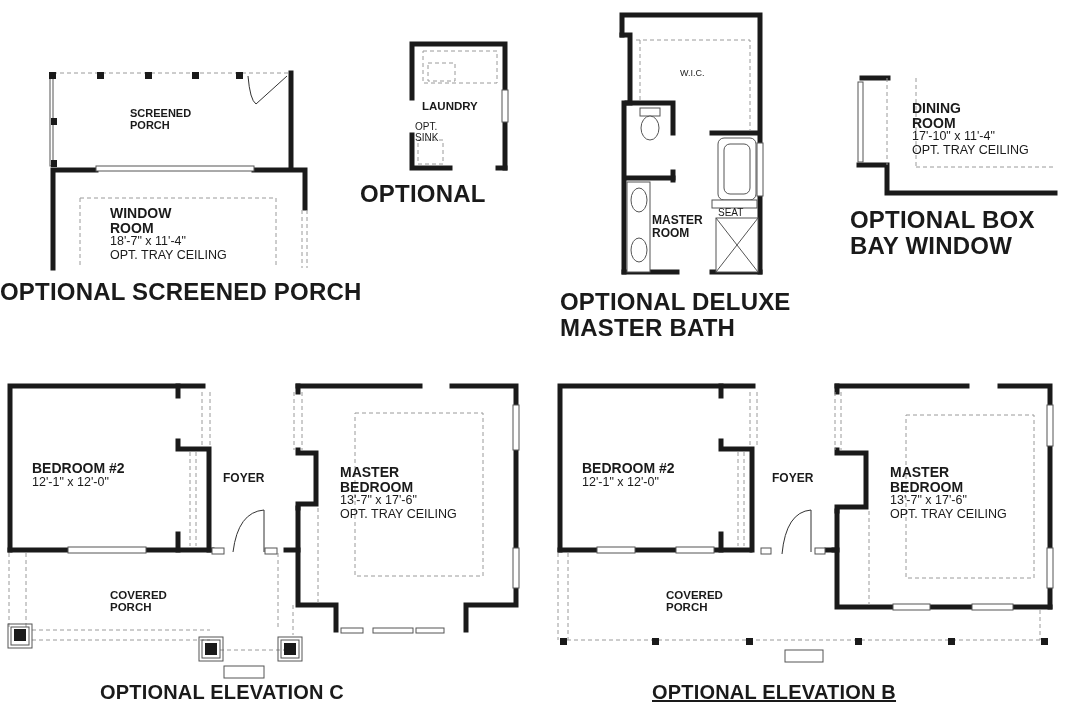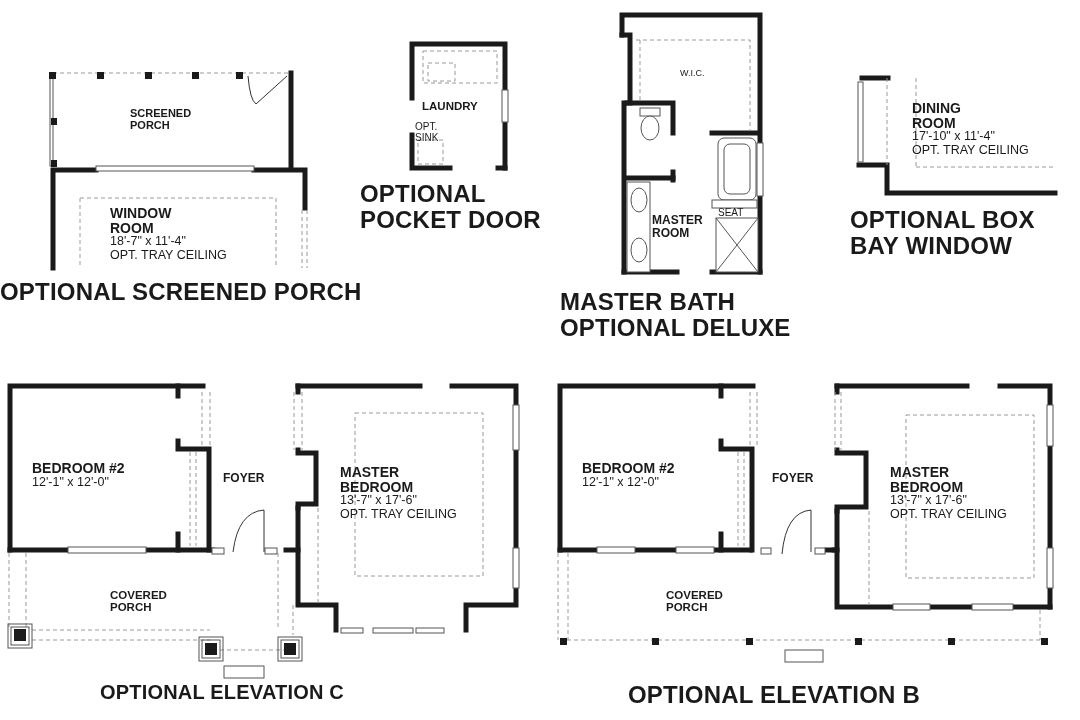--- a/index.html
+++ b/index.html
@@ -219,32 +219,31 @@
 </div>
 <div class="lbl title" style="left:0px;top:279px;width:358px;">OPTIONAL SCREENED PORCH</div>
 
 <div class="lbl room" style="left:422px;top:100px;width:80px;font-size:11.5px;">LAUNDRY</div>
 <div class="lbl tiny2" style="left:415px;top:122px;width:30px;">
   <div>OPT.</div>
   <div>SINK</div>
 </div>
 <div class="lbl title" style="left:360px;top:181px;width:200px;">
   <div>OPTIONAL</div>
-  <div>POCKET DOOR</div>
 </div>
 
 <div class="lbl tiny" style="left:680px;top:69px;width:40px;">W.I.C.</div>
 <div class="lbl room" style="left:652px;top:214px;width:60px;font-size:12px;">
   <div>MASTER</div>
   <div>ROOM</div>
 </div>
 <div class="lbl tiny" style="left:718px;top:208px;width:38px;font-size:10px;">SEAT</div>
 <div class="lbl title" style="left:560px;top:289px;width:262px;">
+  <div>OPTIONAL DELUXE</div>
   <div>MASTER BATH</div>
-  <div>OPTIONAL DELUXE</div>
 </div>
 
 <div class="lbl" style="left:912px;top:101px;width:144px;">
   <div class="room">DINING</div>
   <div class="room">ROOM</div>
   <div class="dim">17'-10" x 11'-4"</div>
   <div class="dim">OPT. TRAY CEILING</div>
 </div>
 <div class="lbl title" style="left:850px;top:207px;width:210px;">
   <div>OPTIONAL BOX</div>
@@ -276,13 +275,13 @@
 <div class="lbl" style="left:890px;top:465px;width:150px;">
   <div class="room">MASTER</div>
   <div class="room">BEDROOM</div>
   <div class="dim">13'-7" x 17'-6"</div>
   <div class="dim">OPT. TRAY CEILING</div>
 </div>
 <div class="lbl room" style="left:666px;top:589px;width:80px;font-size:11.5px;">
   <div>COVERED</div>
   <div>PORCH</div>
 </div>
-<div class="lbl title" style="left:628px;top:682px;width:325px;font-size:24px;">OPTIONAL ELEVATION B</div>
+<div class="lbl title" style="left:652px;top:682px;width:325px;font-size:20px;text-decoration:underline;">OPTIONAL ELEVATION B</div>
 
 </body></html>

